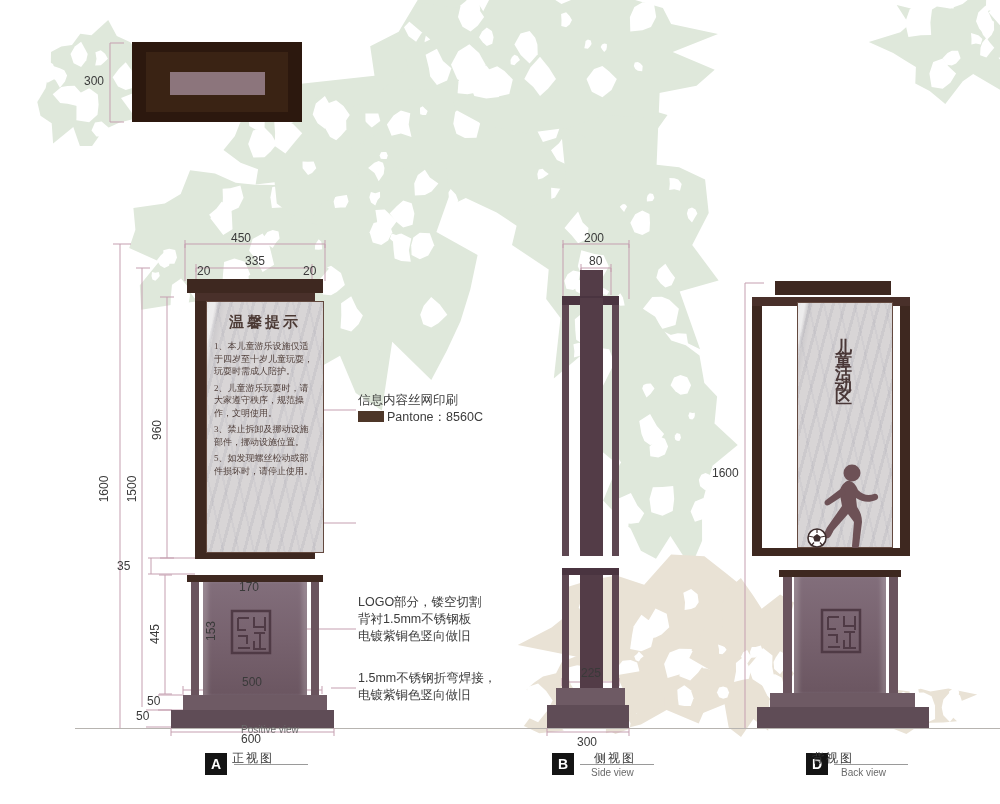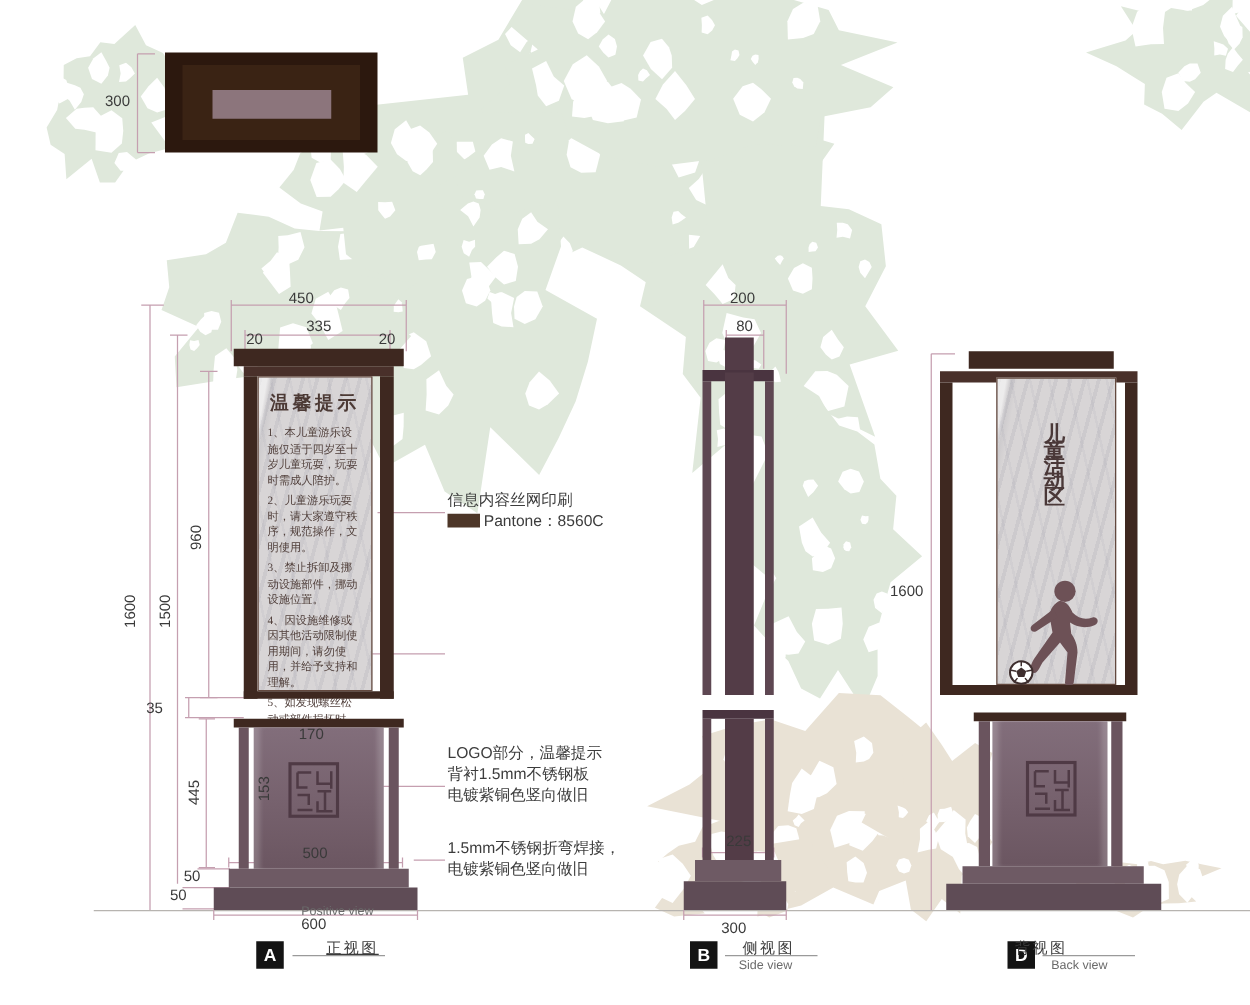--- a/index.html
+++ b/index.html
@@ -272,26 +272,25 @@
       <path d="M745 283 V728 M745 283 H764"></path>
 
       <path d="M302 410 H356 M281 523 H356 M274 629 H356 M331 688 H356"></path>
     </g>
   </svg>
 
   <div class="abs dark" style="left:187px;top:279px;width:136px;height:14px;"></div>
   <div class="abs dark2" style="left:195px;top:293px;width:120px;height:8px;"></div>
   <div class="abs dark" style="left:195px;top:301px;width:11px;height:258px;"></div>
   <div class="abs dark" style="left:304px;top:301px;width:11px;height:258px;"></div>
-  <div class="abs marble" style="left:206px;top:301px;width:92px;height:252px;">
+  <div class="abs marble" style="left:206px;top:301px;width:118px;height:252px;">
     <div class="ptitle">温馨提示</div>
     <p class="pitem">1、本儿童游乐设施仅适于四岁至十岁儿童玩耍，玩耍时需成人陪护。</p>
     <p class="pitem">2、儿童游乐玩耍时，请大家遵守秩序，规范操作，文明使用。</p>
     <p class="pitem">3、禁止拆卸及挪动设施部件，挪动设施位置。</p>
-    <p class="pitem">4、因设施维修或因其他活动限制使用期间，请勿使用，并给予支持和理解。</p>
     <p class="pitem">5、如发现螺丝松动或部件损坏时，请停止使用。</p>
   </div>
   <div class="abs dark" style="left:195px;top:553px;width:120px;height:6px;"></div>
 
   <div class="abs dark" style="left:187px;top:575px;width:136px;height:7px;"></div>
   <div class="abs post" style="left:191px;top:582px;width:8px;height:113px;"></div>
   <div class="abs post" style="left:311px;top:582px;width:8px;height:113px;"></div>
   <div class="abs block" style="left:203px;top:582px;width:104px;height:113px;"></div>
   <svg class="layer" style="left:229px;top:608px;" width="44" height="48" viewBox="0 0 44 48">
     <rect x="3" y="3" width="38" height="42" fill="none" stroke="#4f3a45" stroke-width="2.5"></rect>
@@ -316,21 +315,21 @@
   <div class="dim" style="left:136px;top:709px;">50</div>
   <div class="dim" style="left:241px;top:732px;">600</div>
 
   <div class="ann" style="left:358px;top:392px;">
     <div>信息内容丝网印刷</div>
     <div>
       <span class="swatch" style="background: rgb(77, 54, 40);"></span><span>Pantone：8560C</span>
     </div>
   </div>
   <div class="ann" style="left:358px;top:594px;">
-    <div>LOGO部分，温馨提示</div>
+    <div>LOGO部分，镂空切割</div>
     <div>背衬1.5mm不锈钢板</div>
     <div>电镀紫铜色竖向做旧</div>
   </div>
   <div class="ann" style="left:358px;top:670px;">
     <div>1.5mm不锈钢折弯焊接，</div>
     <div>电镀紫铜色竖向做旧</div>
   </div>
 
   <div class="abs sv-post" style="left:580px;top:270px;width:23px;height:28px;"></div>
   <div class="abs sv-bar" style="left:562px;top:296px;width:57px;height:9px;"></div>
@@ -373,21 +372,21 @@
   <div class="abs block" style="left:794px;top:577px;width:92px;height:116px;"></div>
   <svg class="layer" style="left:819px;top:607px;" width="44" height="48" viewBox="0 0 44 48">
     <rect x="3" y="3" width="38" height="42" fill="none" stroke="#4f3a45" stroke-width="2.5"></rect>
     <path d="M9 10 h11 M9 10 v12 h8 M9 28 h9 v8 M9 40 h12 M25 9 v10 h11 M36 9 v14 M25 25 h11 M31 25 v16 M25 33 v8 h12" stroke="#4f3a45" stroke-width="2" fill="none"></path>
   </svg>
   <div class="abs plinth1" style="left:770px;top:693px;width:145px;height:14px;"></div>
   <div class="abs plinth2" style="left:757px;top:707px;width:172px;height:21px;"></div>
   <div class="dim" style="left:712px;top:466px;">1600</div>
 
   <div class="viewbox" style="left:205px;top:753px;">A</div>
-  <div class="vlabel-cn" style="left:261px;top:750px;text-decoration:underline;">正视图</div>
+  <div class="vlabel-cn" style="left:232px;top:750px;">正视图</div>
   <div class="vlabel-rule" style="left:234px;top:764px;width:74px;"></div>
   <div class="vlabel-en" style="left:241px;top:724px;">Positive view</div>
 
   <div class="viewbox" style="left:552px;top:753px;">B</div>
   <div class="vlabel-cn" style="left:594px;top:750px;">侧视图</div>
   <div class="vlabel-rule" style="left:580px;top:764px;width:74px;"></div>
   <div class="vlabel-en" style="left:591px;top:767px;">Side view</div>
 
   <div class="viewbox" style="left:806px;top:753px;">D</div>
   <div class="vlabel-cn" style="left:812px;top:750px;">背视图</div>

